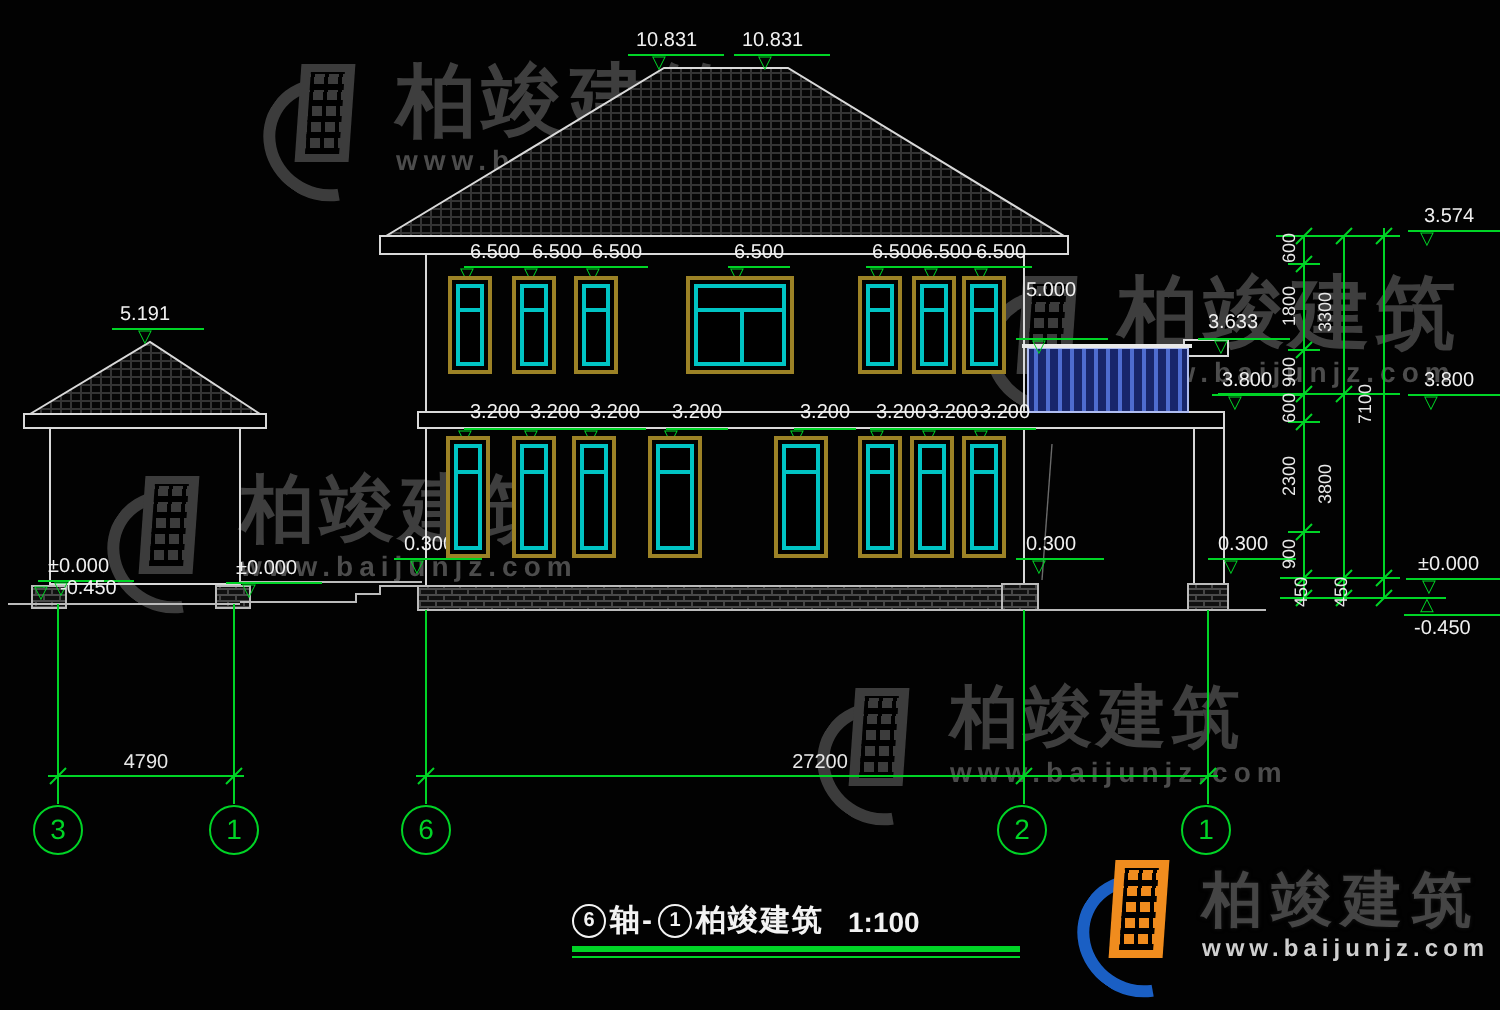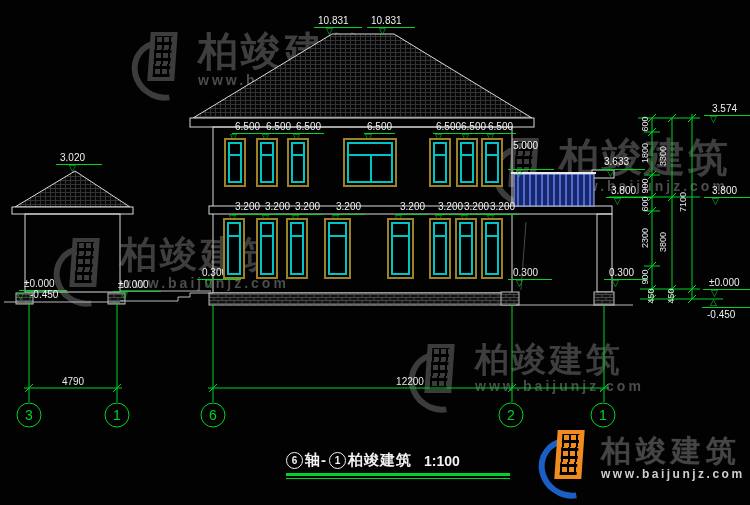--- a/index.html
+++ b/index.html
@@ -171,21 +171,21 @@
   <div id="anno">
       <div class="m-text" style="left: 318px; top: 16px;">10.831</div>
       <div class="m-line" style="left: 314px; width: 48px; top: 27px;"></div>
       <div class="m-tri" style="left: 326px; top: 27px;">▽</div>
       <div class="m-text" style="left: 371px; top: 16px;">10.831</div>
       <div class="m-line" style="left: 367px; width: 48px; top: 27px;"></div>
       <div class="m-tri" style="left: 379px; top: 27px;">▽</div>
       <div class="m-text" style="left: 712px; top: 104px;">3.574</div>
       <div class="m-line" style="left: 704px; width: 46px; top: 115px;"></div>
       <div class="m-tri" style="left: 710px; top: 115px;">▽</div>
-      <div class="m-text" style="left: 60px; top: 153px;">3.020</div>
+      <div class="m-text" style="left: 60px; top: 153px;">5.191</div>
       <div class="m-line" style="left: 56px; width: 46px; top: 164px;"></div>
       <div class="m-tri" style="left: 69px; top: 164px;">▽</div>
       <div class="m-text" style="left: 513px; top: 141px;">5.000</div>
       <div class="m-line" style="left: 508px; width: 46px; top: 169px;"></div>
       <div class="m-tri" style="left: 516px; top: 169px;">▽</div>
       <div class="m-text" style="left: 604px; top: 157px;">3.633</div>
       <div class="m-line" style="left: 599px; width: 46px; top: 169px;"></div>
       <div class="m-tri" style="left: 607px; top: 169px;">▽</div>
       <div class="m-text" style="left: 611px; top: 186px;">3.800</div>
       <div class="m-line" style="left: 606px; width: 46px; top: 197px;"></div>
@@ -344,21 +344,21 @@
         </div>
       </div>
       <div class="win" style="left: 481px; top: 218px; width: 22px; height: 61px;">
         <div class="win-inner">
           <div class="win-hdiv" style="top: 11px;"></div>
         </div>
       </div>
     </div>
 
   <div class="h-dim" style="left:73px;top:377px;">4790</div>
-  <div class="h-dim" style="left:410px;top:377px;">12200</div>
+  <div class="h-dim" style="left:410px;top:377px;">27200</div>
 
   <div class="bubble" style="left:29px;top:415px;">3</div>
   <div class="bubble" style="left:117px;top:415px;">1</div>
   <div class="bubble" style="left:213px;top:415px;">6</div>
   <div class="bubble" style="left:511px;top:415px;">2</div>
   <div class="bubble" style="left:603px;top:415px;">1</div>
 
   <div class="title-row">
     <span class="title-bubble">6</span>
     <span class="title-text">轴-</span>

